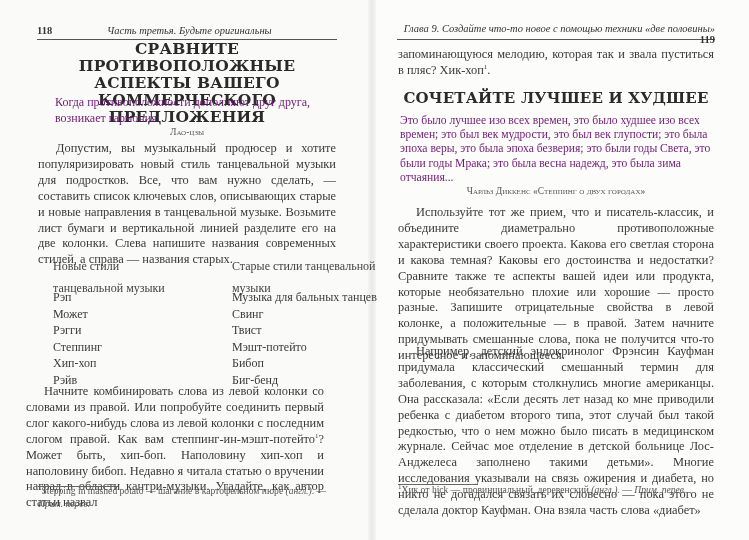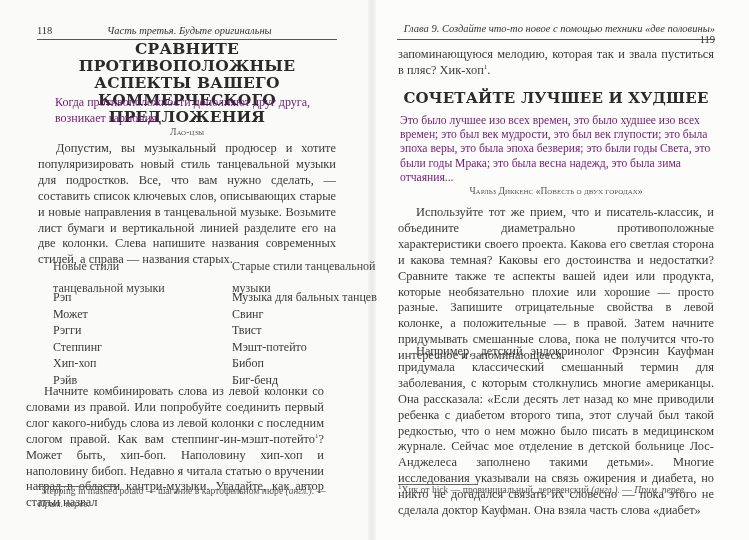--- a/index.html
+++ b/index.html
@@ -7,21 +7,21 @@
          font-family:"Liberation Serif","DejaVu Serif",serif; color:#3a3a3a; }
   .page { position:absolute; top:0; height:540px; }
   .page-left { left:0; width:372px; background:#fafaf8; }
   .page-right { left:372px; width:377px; background:#fcfcfb; }
   .gutter { position:absolute; left:368px; top:0; width:8px; height:540px;
             background:linear-gradient(to right,#f4f4f2,#e9e9e6,#f6f6f4); }
   .running-head { position:absolute; top:23px; height:16px; font-size:10.5px; font-style:italic;
                   border-bottom:1px solid #555; color:#333; }
   .left-head { left:37px; width:300px; }
   .right-head { left:397px; width:318px; text-align:right; }
-  .folio { font-style:normal; }
+  .folio { font-style:normal;font-weight:bold; }
   .left-head .folio { position:absolute; left:0; top:2px; }
   .left-head .head-title { position:absolute; left:70px; top:2px; }
   .right-head .head-title { }
   .section-title { position:absolute; text-align:center; font-weight:bold; color:#2a2a2a;
                    font-family:"DejaVu Serif",serif; letter-spacing:0.2px; }
   .left-title { left:37px; width:300px; top:40px; font-size:15.5px; line-height:17px; }
   .right-title { left:397px; width:318px; top:90px; font-size:15px; line-height:17px; }
   .epigraph { position:absolute; text-align:left; color:#701a75; }
   .left-epigraph { left:55px; width:265px; top:95px; font-size:12px; line-height:15.5px; }
   .right-epigraph { left:400px; width:315px; top:114px; font-size:11.6px; line-height:14.2px; }
@@ -98,19 +98,19 @@
 <div class="running-head right-head">
   <span class="head-title">Глава 9. Создайте что-то новое с помощью техники «две половины»</span>
   <span class="folio">119</span>
 </div>
 
 <p class="para p-right-0"><span>запоминающуюся мелодию, которая так и звала пуститься в пляс? Хик-хоп</span><sup>1</sup><span>.</span></p>
 
 <div class="section-title right-title">СОЧЕТАЙТЕ ЛУЧШЕЕ И ХУДШЕЕ</div>
 
 <div class="epigraph right-epigraph">Это было лучшее изо всех времен, это было худшее изо всех времен; это был век мудрости, это был век глупости; это была эпоха веры, это была эпоха безверия; это были годы Света, это были годы Мрака; это была весна надежд, это была зима отчаяния...</div>
-<div class="attribution right-attr">Чарльз Диккенс «Повесть о двух городах»</div>
+<div class="attribution right-attr">Чарльз Диккенс «Степпинг о двух городах»</div>
 
 <p class="para indent p-right-1">Используйте тот же прием, что и писатель-классик, и объедините диаметрально противоположные характеристики своего проекта. Какова его светлая сторона и какова темная? Каковы его достоинства и недостатки? Сравните также те аспекты вашей идеи или продукта, которые необязательно плохие или хорошие — просто разные. Запишите отрицательные свойства в левой колонке, а положительные — в правой. Затем начните придумывать смешанные слова, пока не получится что-то интересное и запоминающееся.</p>
 <p class="para indent p-right-2">Например, детский эндокринолог Фрэнсин Кауфман придумала классический смешанный термин для заболевания, с которым столкнулись многие американцы. Она рассказала: «Если десять лет назад ко мне приводили ребенка с диабетом второго типа, этот случай был такой редкостью, что о нем можно было писать в медицинском журнале. Сейчас мое отделение в детской больнице Лос-Анджелеса заполнено такими детьми». Многие исследования указывали на связь ожирения и диабета, но никто не догадался связать их словесно — пока этого не сделала доктор Кауфман. Она взяла часть слова «диабет»</p>
 
 <div class="footnote-rule right-rule"></div>
 <div class="footnote right-fn"><sup>1</sup><span>Хик от hick — провинциальный, деревенский </span><span class="fn-it">(англ.)</span><span>. — </span><span class="fn-it">Прим. перев.</span></div>
 
 </body></html>

